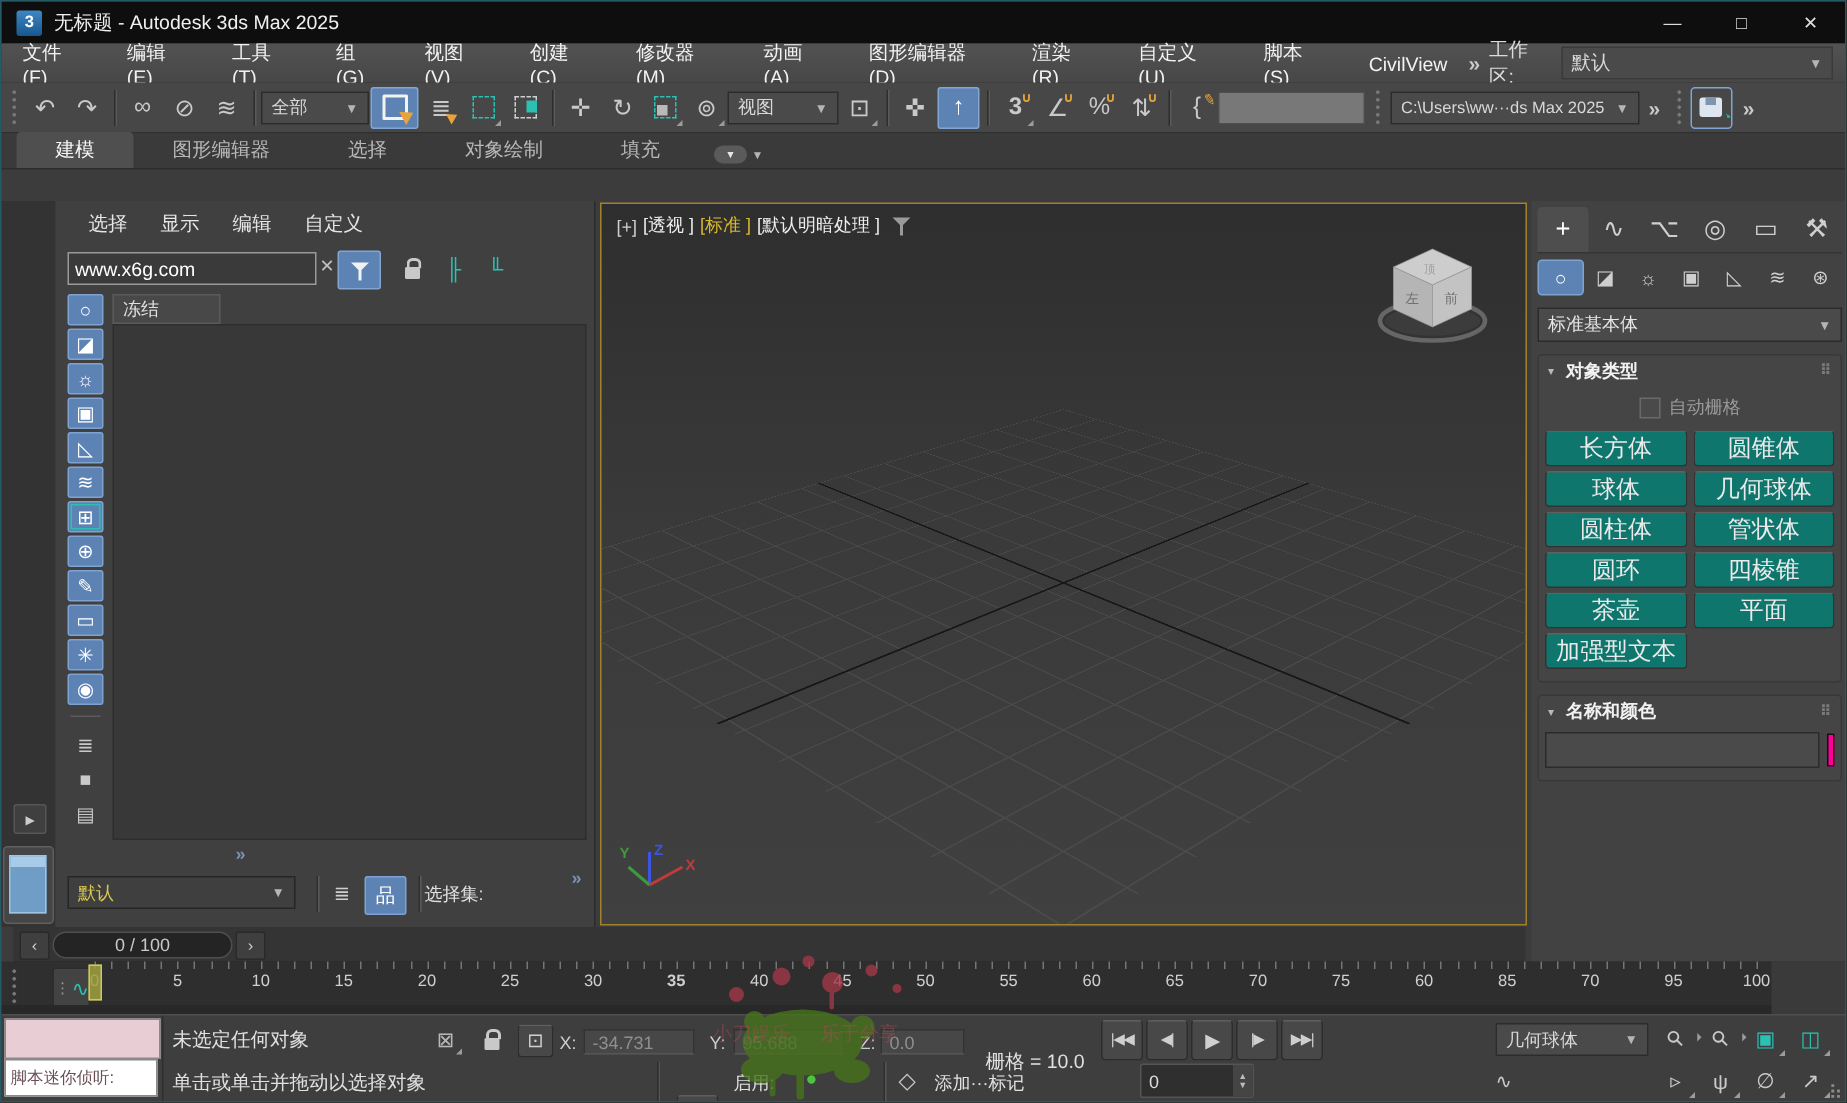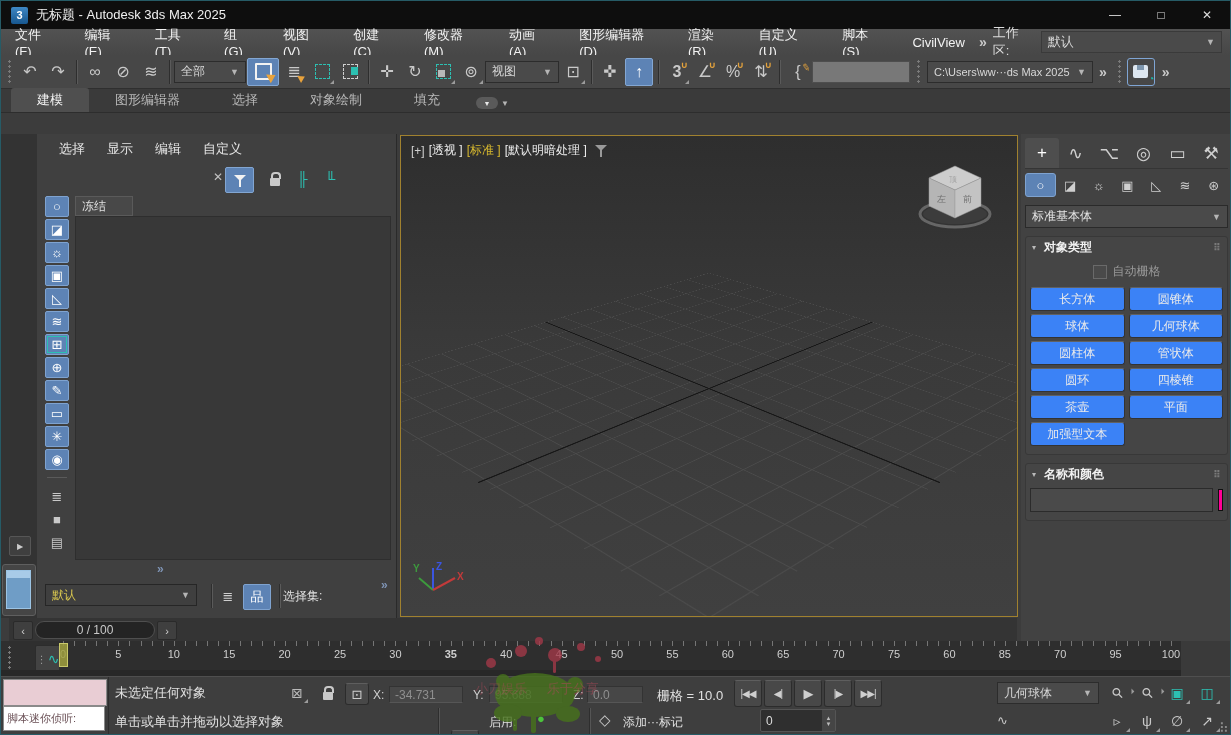--- a/index.html
+++ b/index.html
@@ -120,22 +120,22 @@
   .cp-cat.on{background:#5d83b5;border:1px solid #7fa3d0;border-radius:3px;color:#fff;box-sizing:border-box}
   .cp-combo{margin-top:6px;height:21px;background:#4a4a4a;border:1px solid #2a2a2a;display:flex;align-items:center;padding:0 6px;font-size:12px;color:#e5e5e5}
   .roll{margin-top:8px;background:#454545;border:1px solid #383838;border-radius:3px}
   .roll-h{height:20px;display:flex;align-items:center;padding:0 6px;font-size:12px;font-weight:bold;color:#f2f2f2}
   .roll-h .tri{font-size:8px;color:#b9b9b9;margin-right:8px}
   .roll-h .grip{margin-left:auto;color:#7a7a7a;font-size:10px}
   .roll-b{padding:4px 4px 8px}
   .cb-row{display:flex;align-items:center;justify-content:center;margin:2px 0 7px;color:#999;font-size:12px}
   .cb{width:12px;height:12px;background:#4a4a4a;border:1px solid #6a6a6a;margin-right:6px}
   .objgrid{display:grid;grid-template-columns:1fr 1fr;gap:3px 4px}
-  .objbtn{height:22px;display:flex;align-items:center;justify-content:center;font-size:12px;color:#eaeaea;
-          background:#3b82f6;border:1px solid #333;border-top-color:#616161;border-radius:3px}
+  .objbtn{height:22px;display:flex;align-items:center;justify-content:center;font-size:16px;color:#eaeaea;
+          background:#0f766e;border:1px solid #333;border-top-color:#616161;border-radius:3px}
   .nc-row{display:flex;align-items:center}
   .nc-input{flex:1;height:20px;background:#4a4a4a;border:1px solid #2b2b2b}
   .swatch{width:22px;height:20px;margin-left:5px;border:1px solid #101010}
   
   #timesliderrow{position:absolute;left:8px;top:617px;width:1008px;height:23px;background:#343434;border-bottom:1px solid #272727}
   .ts-btn{position:absolute;top:3px;width:18px;height:17px;background:#3f3f3f;border:1px solid #2a2a2a;border-radius:2px;
           color:#cfcfcf;font-size:11px;display:flex;align-items:center;justify-content:center}
   .ts-pill{position:absolute;left:26px;top:3px;width:118px;height:16px;background:#242424;border:1px solid #4f4f4f;border-radius:9px;
            color:#c9c9c9;font-size:12px;display:flex;align-items:center;justify-content:center}
   
@@ -339,35 +339,36 @@
       </div>
   </div>
 
   <div id="explorer">
     <div class="exp-menus">
       <span>选择</span>
         <span>显示</span>
         <span>编辑</span>
         <span>自定义</span>
     </div>
+    <input class="exp-search" value="www.x6g.com" style="">
     <span class="exp-clear">✕</span>
     <div class="exp-btn blue" style="left:188px;top:33px">
         <span class="css-funnel"></span>
       </div>
     <div class="exp-btn" style="left:224px;top:33px">
         <span class="css-lock"></span>
       </div>
     <div class="exp-btn" style="left:252px;top:33px">
         <span class="tree-ico"><b>╟</b></span>
       </div>
     <div class="exp-btn" style="left:280px;top:33px">
         <span class="tree-ico"><b>╙</b></span>
       </div>
     <div class="exp-header">
-      <div class="col" style="width:58px">
+      <div class="col" style="width:72px">
         <span>冻结</span>
       </div>
     </div>
     <div class="filter-strip">
       <div class="f on">
           <span>○</span>
         </div>
         <div class="f on">
           <span>◪</span>
         </div>
@@ -705,21 +706,21 @@
       </div>
     <div class="sb sbtn" style="left:344px;top:6px;width:22px;height:20px;font-size:13px">
         <span>⊡</span>
       </div>
     <span class="sb" style="left:372px;top:11px;font-size:12px;color:#cfcfcf">X:</span>
     <div class="sb fld" style="left:388px;top:9px;width:74px">-34.731</div>
     <span class="sb" style="left:472px;top:11px;font-size:12px;color:#cfcfcf">Y:</span>
     <div class="sb fld" style="left:488px;top:9px;width:74px">95.688</div>
     <span class="sb" style="left:572px;top:11px;font-size:12px;color:#cfcfcf">Z:</span>
     <div class="sb fld" style="left:586px;top:9px;width:56px">0.0</div>
-    <span class="sb sb-text" style="left:656px;top:10px">栅格 = 10.0</span>
+    <span class="sb sb-text" style="left:656px;top:22px">栅格 = 10.0</span>
     <div class="sb" style="left:437px;top:31px;width:1px;height:26px;background:#2e2e2e;box-shadow:1px 0 0 #555"></div>
     <div class="sb sbtn flyout" style="left:450px;top:31px;width:26px;height:24px;font-size:14px"></div>
     <span class="sb" style="left:488px;top:37px;font-size:12px;color:#e0e0e0">启用:</span>
     <span class="sb" style="left:536px;top:34px;font-size:13px;color:#4cc43c">●</span>
 
     <div class="sb" style="left:588px;top:31px;width:1px;height:26px;background:#2e2e2e;box-shadow:1px 0 0 #555"></div>
     <span class="sb" style="left:598px;top:34px;font-size:15px;color:#c9c9c9">◇</span>
     <span class="sb sb-text" style="left:622px;top:37px;font-size:12px">添加···标记</span>
     <div class="sb trans">
       <div class="sbtn">

